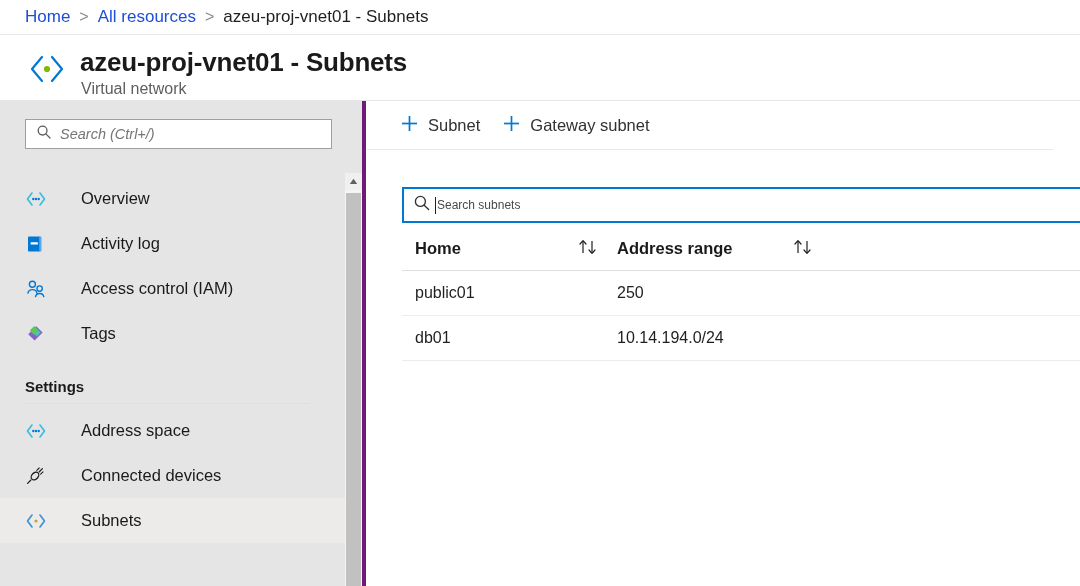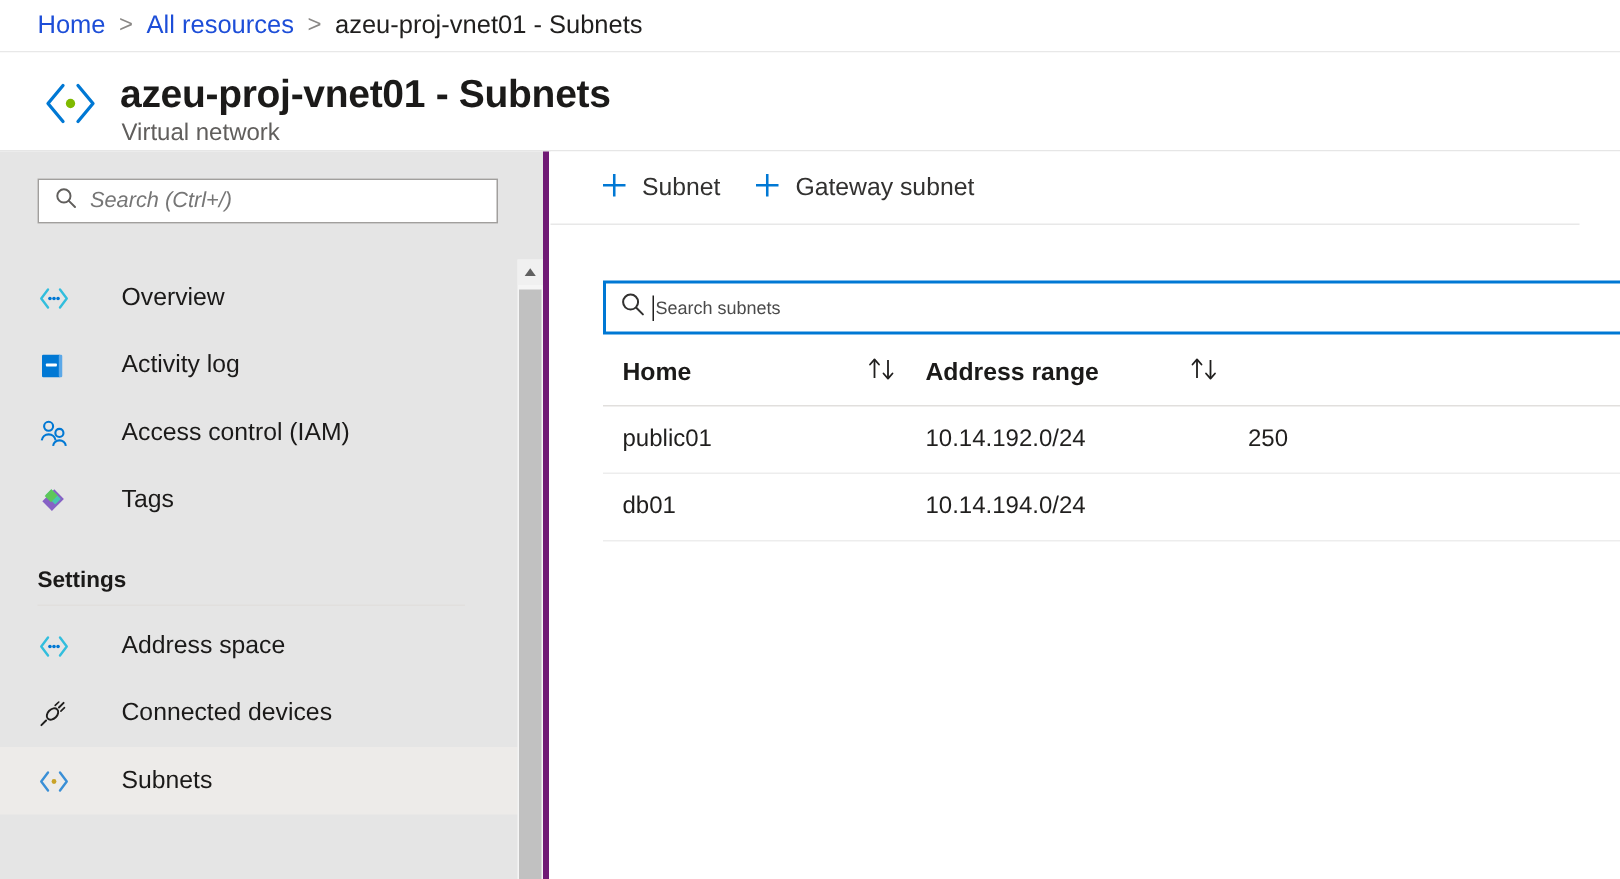--- a/index.html
+++ b/index.html
@@ -364,23 +364,20 @@
               <path d="M12 11 L15 14.4 L18 11" fill="none" stroke="#201f1e" stroke-width="1.2" stroke-linecap="round" stroke-linejoin="round"></path>
             </svg>
           </span>
         </div>
       </div>
 
       <div class="grid-row">
         <div class="col-name">
           <span class="cell-text">public01</span>
         </div>
-        <div class="col-range">
-          <span class="cell-text">10.14.192.0/24</span>
-        </div>
         <div class="col-avail">
           <span class="cell-text">250</span>
         </div>
       </div>
 
       <div class="grid-row">
         <div class="col-name">
           <span class="cell-text">db01</span>
         </div>
         <div class="col-range">

